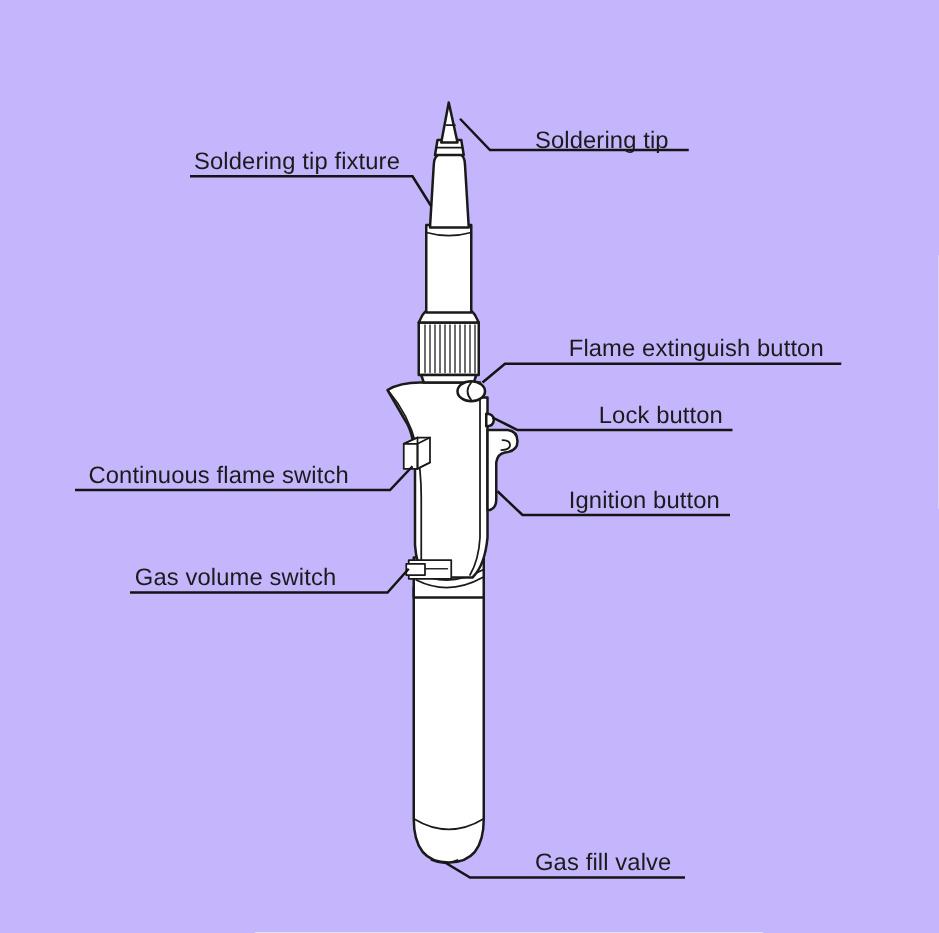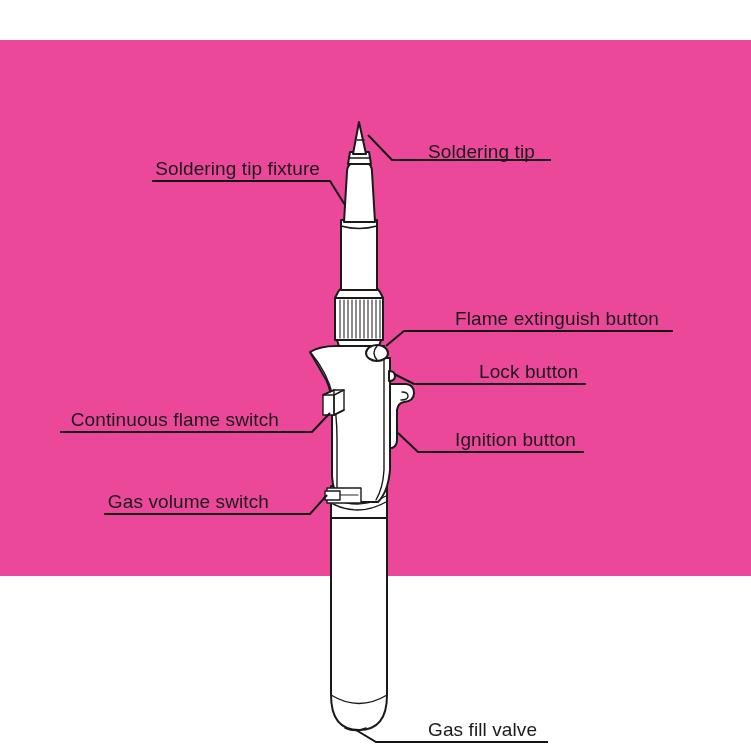--- a/index.html
+++ b/index.html
@@ -9,23 +9,22 @@
   }
   body {
     width: 751px;
     height: 746px;
     overflow: hidden;
     font-family: "Liberation Sans", sans-serif;
   }
   #diagram-root {
     position: relative;
     width: 751px;
-    height: 536px;
-    background: #ec4899;
-    margin-top: 40px;
+    height: 746px;
+    background: #c4b5fd;
   }
   svg#figure {
     position: absolute;
     left: 0;
     top: 0;
     width: 751px;
     height: 746px;
     display: block;
   }
   .ln {

